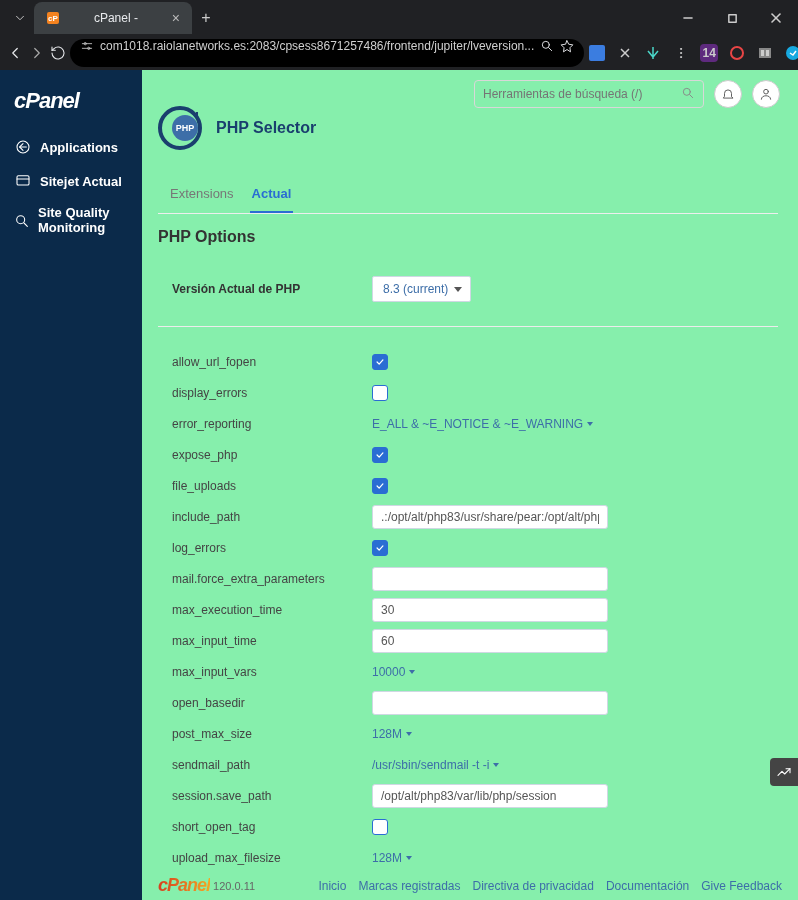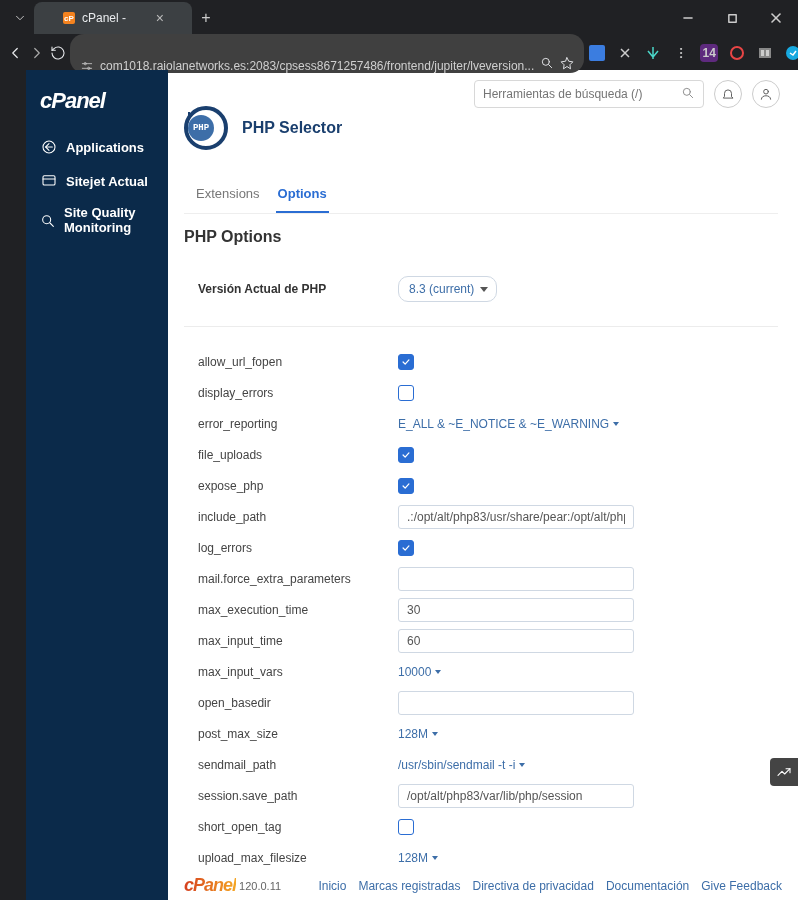--- a/index.html
+++ b/index.html
@@ -2,77 +2,77 @@
 <html><head>
 <meta charset="utf-8">
 <style>
   * { box-sizing: border-box; margin: 0; padding: 0; }
   html, body { width: 798px; height: 900px; font-family: "Segoe UI", Arial, sans-serif; font-size: 13px; color: #333; background: #202124; overflow: hidden; }
 
   
   .browser-chrome { background: #202124; }
   .tabbar { display: flex; align-items: center; height: 36px; padding-left: 6px; }
   .tab-drop { width: 28px; height: 28px; border-radius: 50%; display:flex; align-items:center; justify-content:center; color:#ccc; }
-  .tab { display: flex; align-items: center; background: #3c4043; color: #e8eaed; height: 32px; border-radius: 8px 8px 0 0; padding: 0 28px; width: 158px; gap:6px; }
+  .tab { display: flex; align-items: center; background: #3c4043; color: #e8eaed; height: 32px; border-radius: 8px 8px 0 0; padding: 0 12px; width: 158px; gap:6px;text-align:center; }
   .tab .fav { width:14px; height:14px; display:flex; align-items:center; justify-content:center; }
   .tab .title { font-size: 12px; flex:1; white-space:nowrap; overflow:hidden; text-overflow:ellipsis; }
   .tab .close { color:#bbb; font-size:14px; }
   .newtab { width:28px; height:28px; color:#ccc; display:flex; align-items:center; justify-content:center; font-size:16px; }
   .win-controls { margin-left:auto; display:flex; }
   .win-controls div { width:44px; height:36px; color:#ccc; display:flex; align-items:center; justify-content:center; font-size:13px; }
 
   .addrbar { display:flex; align-items:center; height:34px; padding: 0 6px; gap:4px; }
   .nav-btn { width:30px; height:30px; display:flex; align-items:center; justify-content:center; color:#aaa; }
   .nav-btn.enabled { color:#e8eaed; }
-  .url-field { flex:0 0 340px; height:39px; background:#404040; border-radius:14px; display:flex; align-items:flex-end; padding:0 10px; color:#cfcfcf; gap:6px; }
+  .url-field { flex:0 0 340px; height:28px; background:#000000; border-radius:14px; display:flex; align-items:flex-start; padding:0 10px; color:#cfcfcf; gap:6px; }
   .url-field .sec { color:#bbb; display:flex; align-items:center; }
   .url-field .text { font-size:12px; white-space:nowrap; overflow:hidden; text-overflow:ellipsis; flex:1; }
   .url-field .zoom { color:#e8eaed; }
   .url-field .star { color:#e8eaed; }
   .ext-icons { display:flex; gap:10px; align-items:center; margin-left:auto; }
   .ext-icons .ext { width:18px; height:18px; display:flex; align-items:center; justify-content:center; color:#ccc; font-size:12px; }
   .ext-badge-14 { background:#5e2a7e; color:#fff; width:18px; height:18px; border-radius:4px; font-size:10px; display:flex; align-items:center; justify-content:center; font-weight:bold; }
 
   
-  .page { display:flex; height: 830px; background:#ffffff;margin-left:26px; }
+  .page { display:flex; height: 830px; background:#86efac; }
 
   
   .sidebar { width:142px; background:#0b2a4a; background: linear-gradient(#0b2a4a,#0b2a4a); color:#fff; padding:12px 8px; }
   .logo { font-family: Arial, sans-serif; font-size:22px; letter-spacing:-1px; margin: 6px 0 16px 6px; }
   .logo .c { font-style:italic; font-weight:bold; }
   .side-item { display:flex; align-items:center; gap:8px; padding:8px 6px; color:#fff; font-size:13px; cursor:pointer; border-radius:4px; }
   .side-item .icon { width:18px; height:18px; display:flex; align-items:center; justify-content:center; color:#fff; }
   .side-item .label { font-weight:600; }
   .side-item .label.two { line-height:1.15; }
 
   
   .main { flex:1; position:relative; overflow:hidden; }
   .topbar { position:absolute; top:10px; right:18px; display:flex; gap:10px; }
   .search-wrap { display:flex; align-items:center; border:1px solid #d8d8d8; border-radius:4px; height:28px; width:230px; padding:0 8px; color:#888; }
   .search-wrap input { border:none; outline:none; flex:1; font-size:12px; color:#555; background:transparent; }
   .search-wrap .sicon { color:#888; }
   .round-btn { width:28px; height:28px; border:1px solid #ccc; border-radius:50%; display:flex; align-items:center; justify-content:center; color:#555; background:#fff; }
 
   .content { padding: 36px 20px 0 16px; }
   .pagehead { display:flex; align-items:center; gap:14px; margin-bottom:26px; }
-  .php-badge { width:44px; height:44px; border-radius:50%; border:4px solid #1a3f6e; position:relative; display:flex; align-items:center; justify-content:flex-start;font-family:Liberation Mono, monospace; }
+  .php-badge { width:44px; height:44px; border-radius:50%; border:4px solid #1a3f6e; position:relative; display:flex; align-items:center; justify-content:flex-end; }
   .php-badge .inner { background:#3d6ea8; color:#fff; border-radius:50%; width:26px; height:26px; display:flex; align-items:center; justify-content:center; font-size:9px; font-weight:bold; }
   .php-badge .tick { position:absolute; top:2px; width:2px; height:6px; background:#1a3f6e; }
   .pagehead h1 { font-size:16px; font-weight:700; color:#1a3f6e; }
 
   .tabs-row { display:flex; gap:14px; border-bottom:1px solid #eee; margin-bottom:14px; padding-left:10px; }
   .tabitem { padding:10px 2px; font-size:13px; color:#777; border-bottom:2px solid transparent; cursor:pointer; }
   .tabitem.active { color:#2a6dd3; border-bottom-color:#2a6dd3; font-weight:600; }
 
   .section-title { font-size:16px; font-weight:700; color:#333; margin:4px 0 20px 0; }
 
   .form-area { border-top:1px solid; border-color:transparent; }
   .version-row { display:flex; align-items:center; padding:10px 0 24px 14px; border-bottom:1px solid #ececec; margin-bottom:18px; }
   .version-row .lbl { width:200px; font-size:12px; font-weight:700; color:#333; }
-  .dropdown { border:1px solid #cfd8e3; border-radius:10px; height:26px; min-width:86px; padding:0 22px 0 10px; display:flex; align-items:center; color:#3d6ea8; font-size:12px; position:relative; cursor:pointer; background:#fff; }
+  .dropdown { border:1px solid #cfd8e3; border-radius:2px; height:26px; min-width:86px; padding:0 22px 0 10px; display:flex; align-items:center; color:#3d6ea8; font-size:12px; position:relative; cursor:pointer; background:#fff; }
   .dropdown .caret { position:absolute; right:8px; width:0; height:0; border-left:4px solid transparent; border-right:4px solid transparent; border-top:5px solid #555; }
 
   .opt-row { display:flex; align-items:center; padding: 0 0 0 14px; min-height:31px; }
   .opt-row .lbl { width:200px; font-size:12px; color:#444; }
   .opt-row .ctrl { display:flex; align-items:center; }
   .chk { width:16px; height:16px; border:1.5px solid #2a6dd3; border-radius:3px; display:flex; align-items:center; justify-content:center; background:#fff; cursor:pointer; }
   .chk.checked { background:#2a6dd3; }
   .chk.checked svg { display:block; }
   .chk svg { display:none; }
   .text-input { border:1px solid #cfd8e3; border-radius:3px; height:24px; width:236px; padding:0 8px; font-size:12px; color:#555; outline:none; }
@@ -277,21 +277,21 @@
       <div class="pagehead">
         <div class="php-badge">
           <div class="tick"></div>
           <div class="inner">PHP</div>
         </div>
         <h1>PHP Selector</h1>
       </div>
 
       <div class="tabs-row">
         <div class="tabitem">Extensions</div>
-        <div class="tabitem active">Options</div>
+        <div class="tabitem active">Actual</div>
       </div>
 
       <div class="section-title">PHP Options</div>
 
       <div class="version-row">
         <div class="lbl">Versión Actual de PHP</div>
         <div class="dropdown">
           <span>8.3 (current)</span>
           <span class="caret"></span>
         </div>
@@ -317,31 +317,31 @@
           <div class="opt-row">
             <div class="lbl">error_reporting</div>
             <div class="ctrl">
               <div class="link-val">
                 <span>E_ALL &amp; ~E_NOTICE &amp; ~E_WARNING</span>
                 <span class="caret"></span>
               </div>
             </div>
           </div>
           <div class="opt-row">
-            <div class="lbl">file_uploads</div>
+            <div class="lbl">expose_php</div>
             <div class="ctrl">
               <div class="chk checked">
                 <svg width="10" height="10" viewBox="0 0 24 24">
                   <polyline points="5 12 10 17 19 7" fill="none" stroke="#fff" stroke-width="3" stroke-linecap="round" stroke-linejoin="round"></polyline>
                 </svg>
               </div>
             </div>
           </div>
           <div class="opt-row">
-            <div class="lbl">expose_php</div>
+            <div class="lbl">file_uploads</div>
             <div class="ctrl">
               <div class="chk checked">
                 <svg width="10" height="10" viewBox="0 0 24 24">
                   <polyline points="5 12 10 17 19 7" fill="none" stroke="#fff" stroke-width="3" stroke-linecap="round" stroke-linejoin="round"></polyline>
                 </svg>
               </div>
             </div>
           </div>
           <div class="opt-row">
             <div class="lbl">include_path</div>

